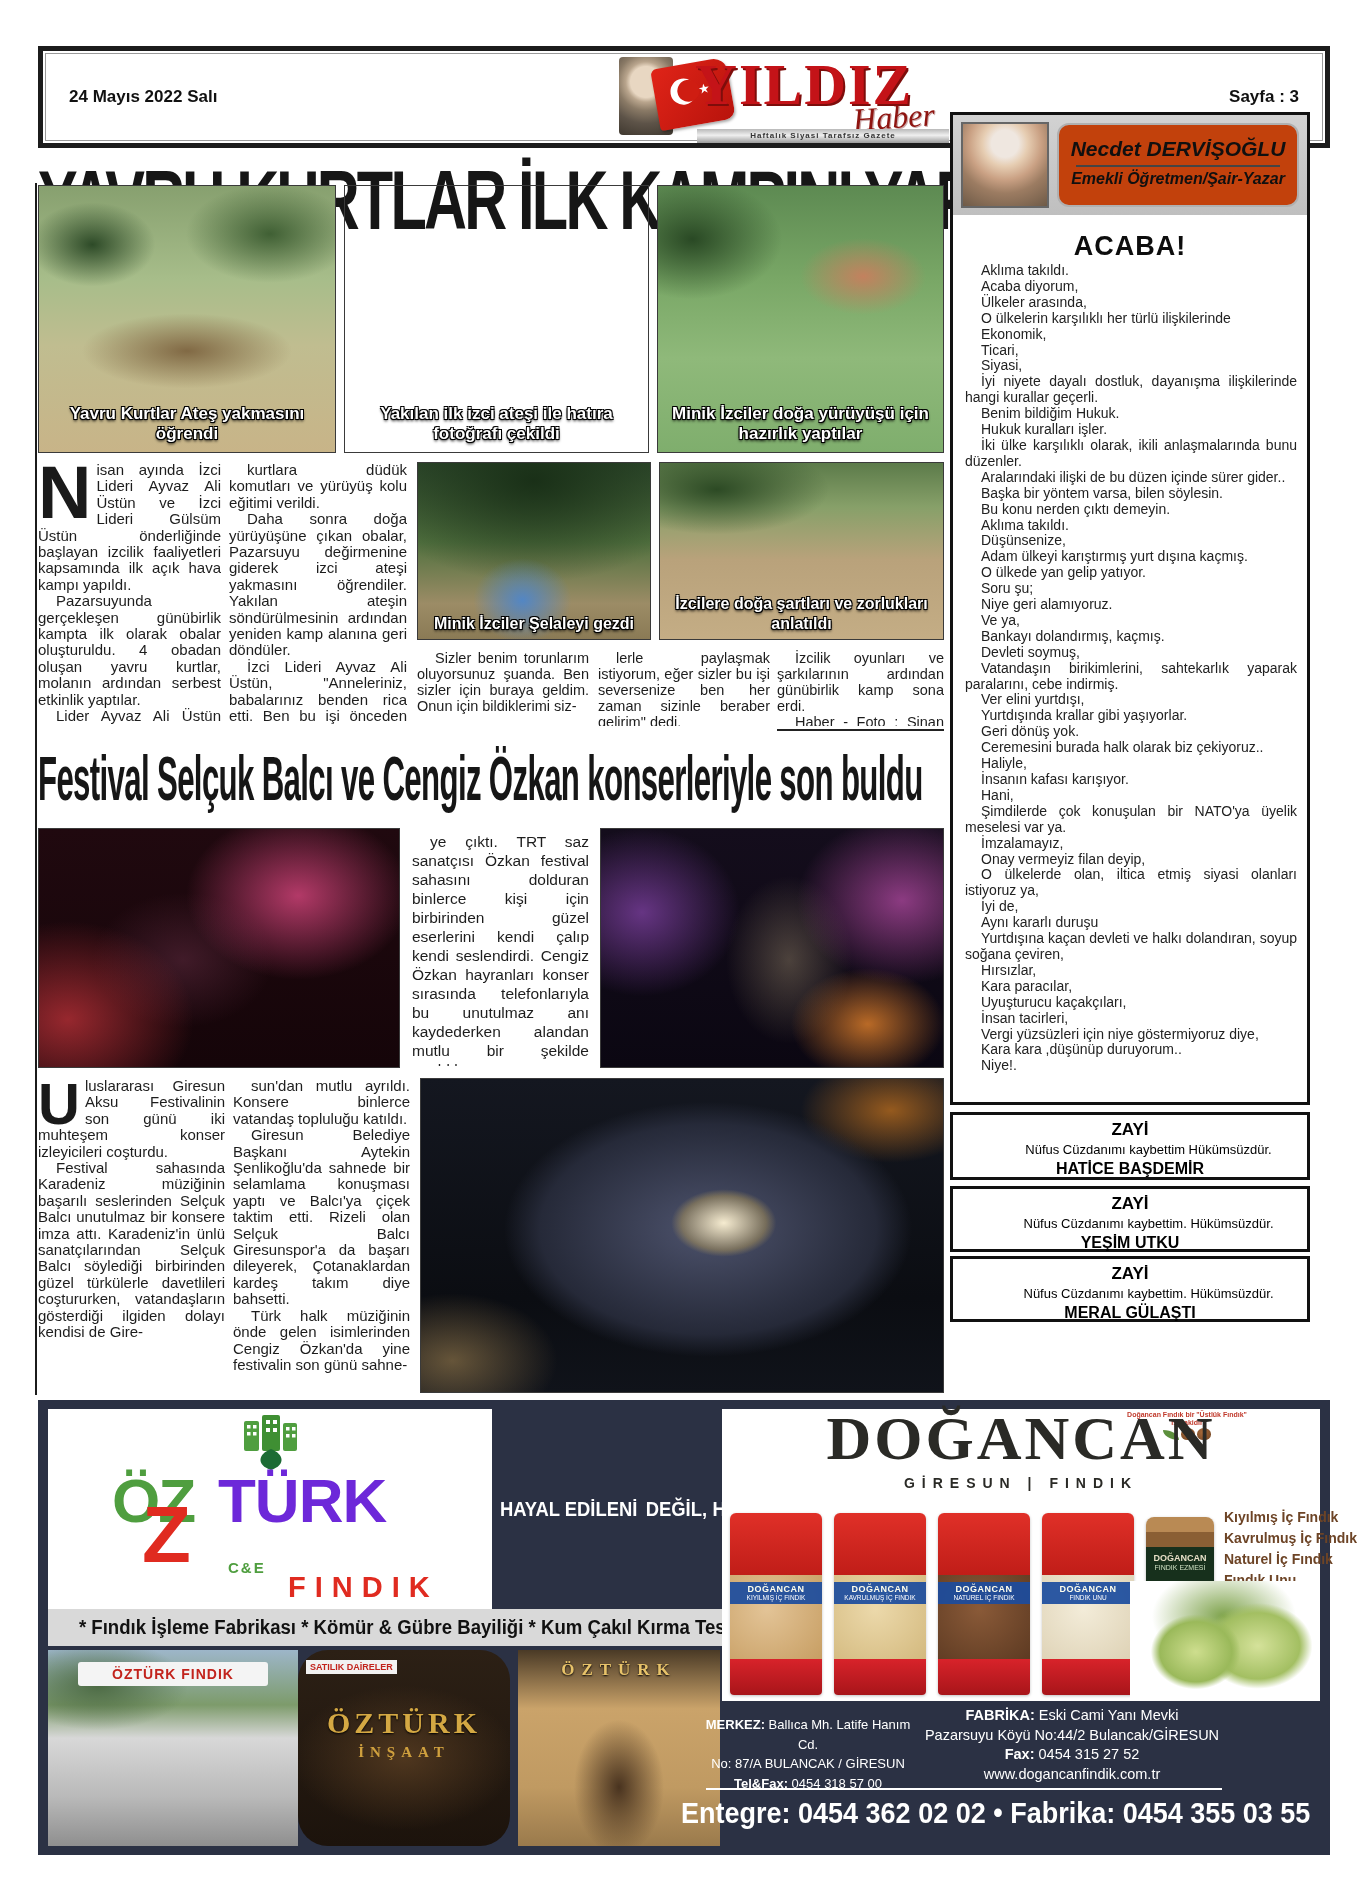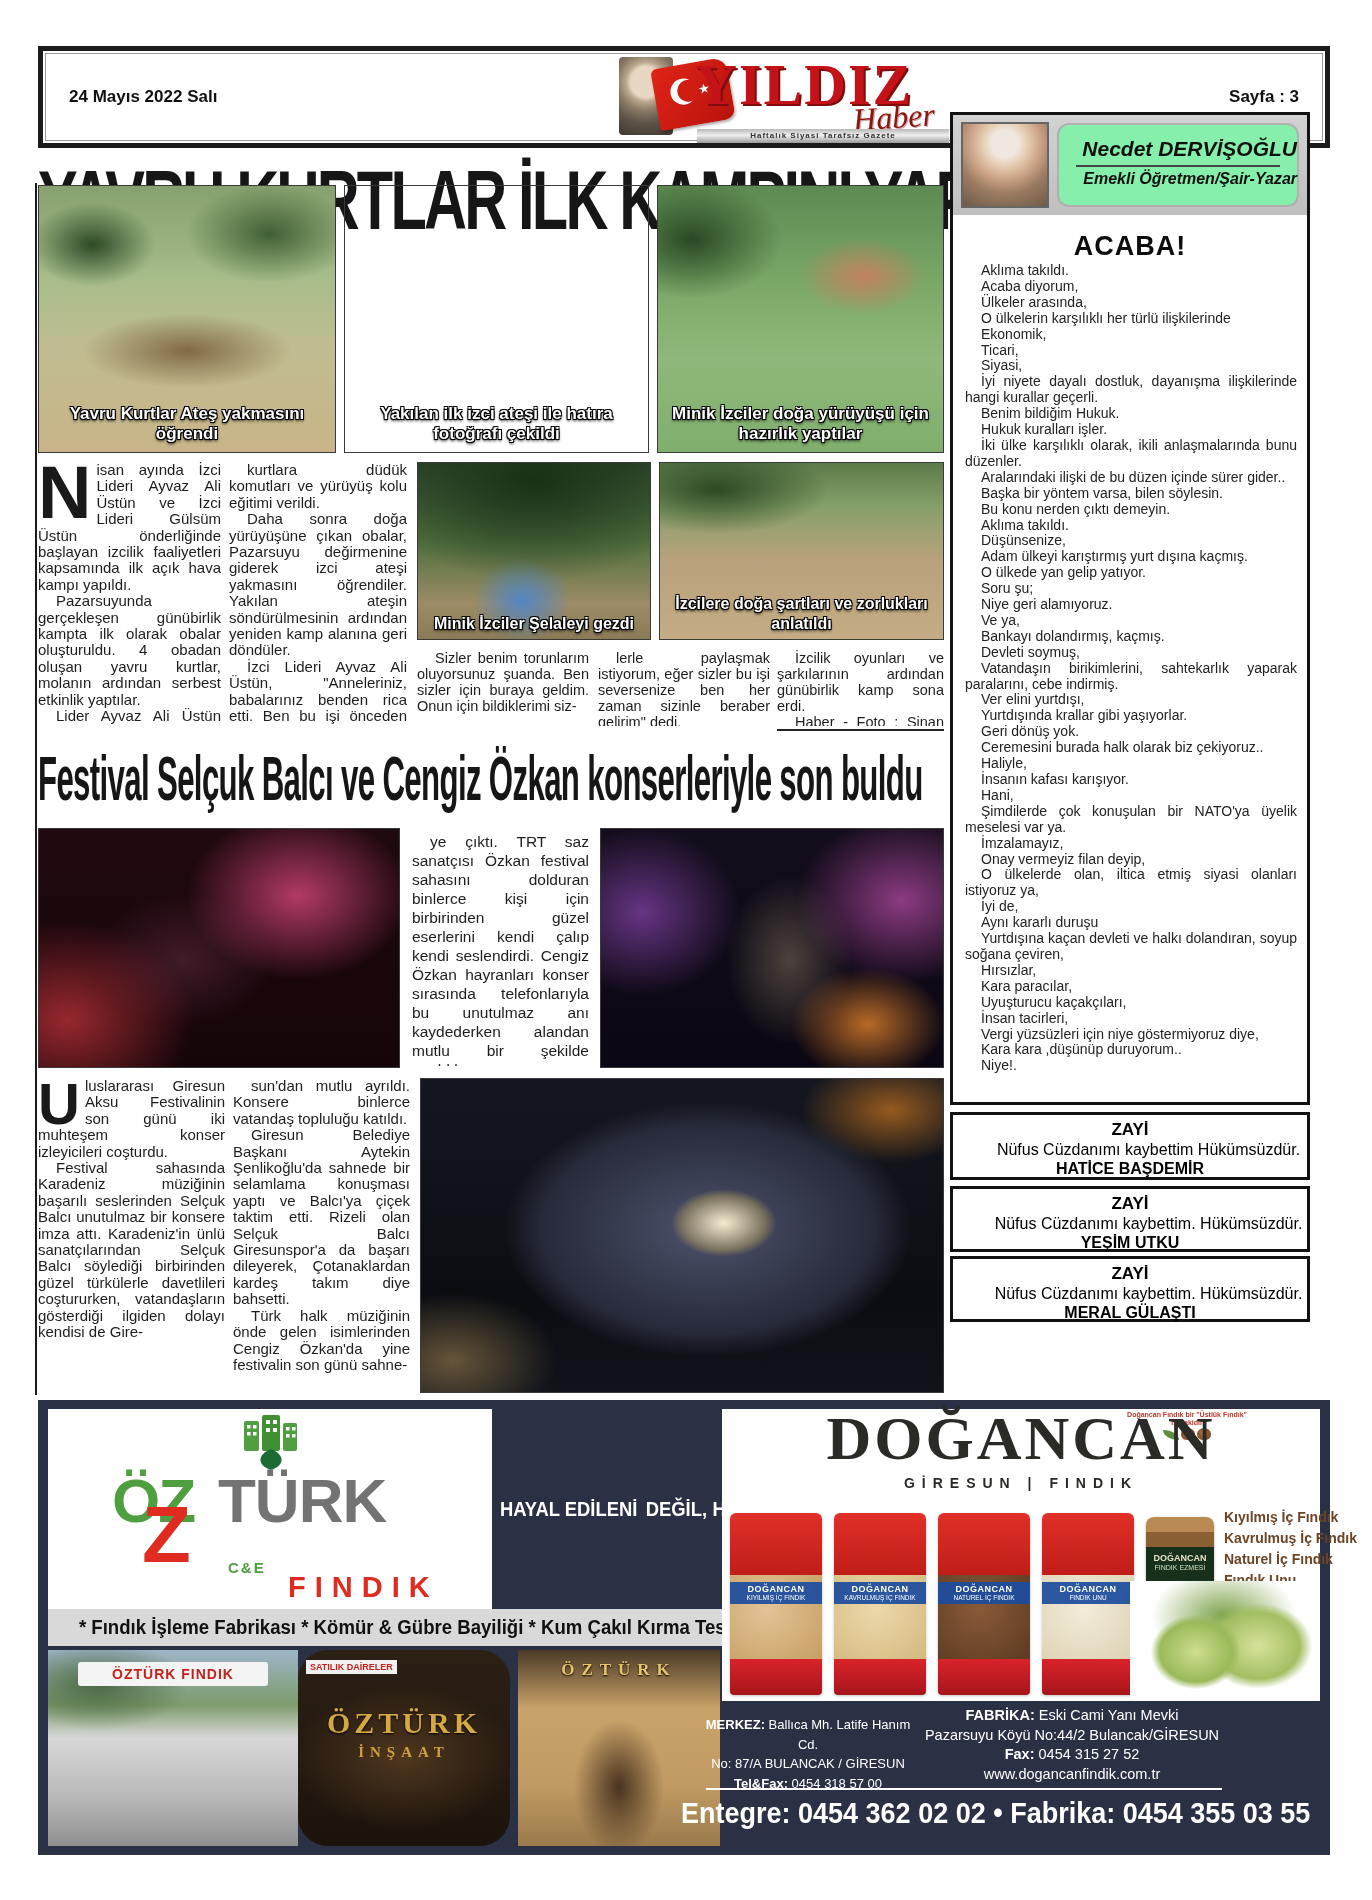--- a/index.html
+++ b/index.html
@@ -100,40 +100,40 @@
   .dc .para:first-child::first-letter { float:left; font-size:74px; line-height:58px; padding:2px 5px 0 0; font-weight:bold; color:#1a1a1a; }
   .dc2 .para:first-child { text-indent:0; }
   .dc2 .para:first-child::first-letter { float:left; font-size:58px; line-height:47px; padding:2px 5px 0 0; font-weight:bold; color:#1a1a1a; }
   .mini-rule { position:absolute; height:2px; background:#222; }
 
   
   .colbox { position:absolute; left:950px; top:112px; width:360px; height:993px; border:3px solid #111; background:#fff; }
   .colbox-band { position:absolute; left:0; top:0; right:0; height:100px; background:linear-gradient(180deg,#d2d2d2,#bfbfbf); }
   .col-photo { position:absolute; left:8px; top:7px; width:88px; height:86px; border:2px solid #666;
     background: radial-gradient(circle at 50% 24%, #efe7e0 0 18%, #e6cdb2 30%, #caa184 48%, #9c7c62 66%, #6e5a47 100%); }
-  .col-card { position:absolute; left:104px; top:8px; right:8px; height:84px; background:#86efac; border:2px solid #b0b0b0; border-radius:12px; text-align:right; }
+  .col-card { position:absolute; left:104px; top:8px; right:8px; height:84px; background:#c2410c; border:2px solid #b0b0b0; border-radius:12px; text-align:center; }
   .col-name { margin-top:12px; font-size:21px; font-weight:bold; font-style:italic; color:#101010; }
   .col-divider { width:86%; height:2px; background:#444; margin:4px auto 3px auto; }
   .col-role { font-size:16px; font-weight:bold; font-style:italic; color:#101010; }
   .col-title { position:absolute; left:0; right:0; top:116px; text-align:center; font-size:27px; font-weight:bold; color:#0d0d0d; letter-spacing:1px; }
   .poem { position:absolute; left:12px; right:10px; top:148px; }
   .poem-line { font-size:14px; line-height:15.9px; color:#222; text-indent:16px; text-align:justify; }
 
   
   .zayi { position:absolute; left:950px; width:360px; border:3px solid #111; background:#fff; text-align:center; padding-top:5px; }
   .zayi-title { font-size:17px; font-weight:bold; line-height:20px; }
-  .zayi-body { font-size:16px; line-height:19px;padding-left:37px; }
+  .zayi-body { font-size:13px; line-height:19px;padding-left:37px; }
   .zayi-name { font-size:16px; font-weight:bold; line-height:20px; }
 
   
   .ad-box { position:absolute; left:38px; top:1400px; width:1292px; height:455px; background:#2b3144; }
   .oz-panel { position:absolute; left:10px; top:9px; width:444px; height:200px; background:#fff; }
   .oz-oz { position:absolute; left:64px; top:56px; font-size:62px; font-weight:bold; color:#4f9e3f; letter-spacing:-2px; }
   .oz-z  { position:absolute; left:94px; top:80px; font-size:80px; font-weight:bold; color:#e02b20; }
-  .oz-turk { position:absolute; left:170px; top:56px; font-size:62px; font-weight:bold; color:#737373; letter-spacing:-1px; }
+  .oz-turk { position:absolute; left:170px; top:56px; font-size:62px; font-weight:bold; color:#6d28d9; letter-spacing:-1px; }
   .oz-ce { position:absolute; left:180px; top:150px; font-size:15px; font-weight:bold; color:#4f9e3f; letter-spacing:2px; }
   .oz-findik { position:absolute; left:240px; top:138px; font-size:29px; font-weight:bold; color:#e02b20; letter-spacing:9px;margin-top:24px; }
   .hayal { position:absolute; left:454px; top:9px; width:230px; height:200px; color:#fff; display:flex; flex-direction:row; justify-content:space-around; align-items:center; padding:14px 2px; }
   .hayal .item { font-weight:bold; font-size:20px; letter-spacing:0; transform:scaleX(.92); white-space:nowrap; }
   .oz-tagbar { position:absolute; left:10px; top:209px; width:674px; height:37px; background:#d9d9d9; text-align:center; overflow:hidden; }
   .oz-tagbar span { display:inline-block; font-size:20px; font-weight:bold; color:#111; line-height:37px; white-space:nowrap; transform:scaleX(.93); transform-origin:50% 50%; }
   .oz-photo { position:absolute; top:250px; height:196px; border:none; }
   .oz1-sign { position:absolute; left:12%; right:12%; top:12px; height:24px; background:#f4f4f4; border-radius:3px; text-align:center;
     font-size:14px; font-weight:bold; color:#c2231c; line-height:24px; letter-spacing:1px; }
   .oz2-gold1 { position:absolute; left:0; right:0; top:56px; text-align:center; font-family:"Liberation Serif",serif; font-size:30px; font-weight:bold; color:#d4a843; letter-spacing:4px; text-shadow:0 1px 2px #000; }

